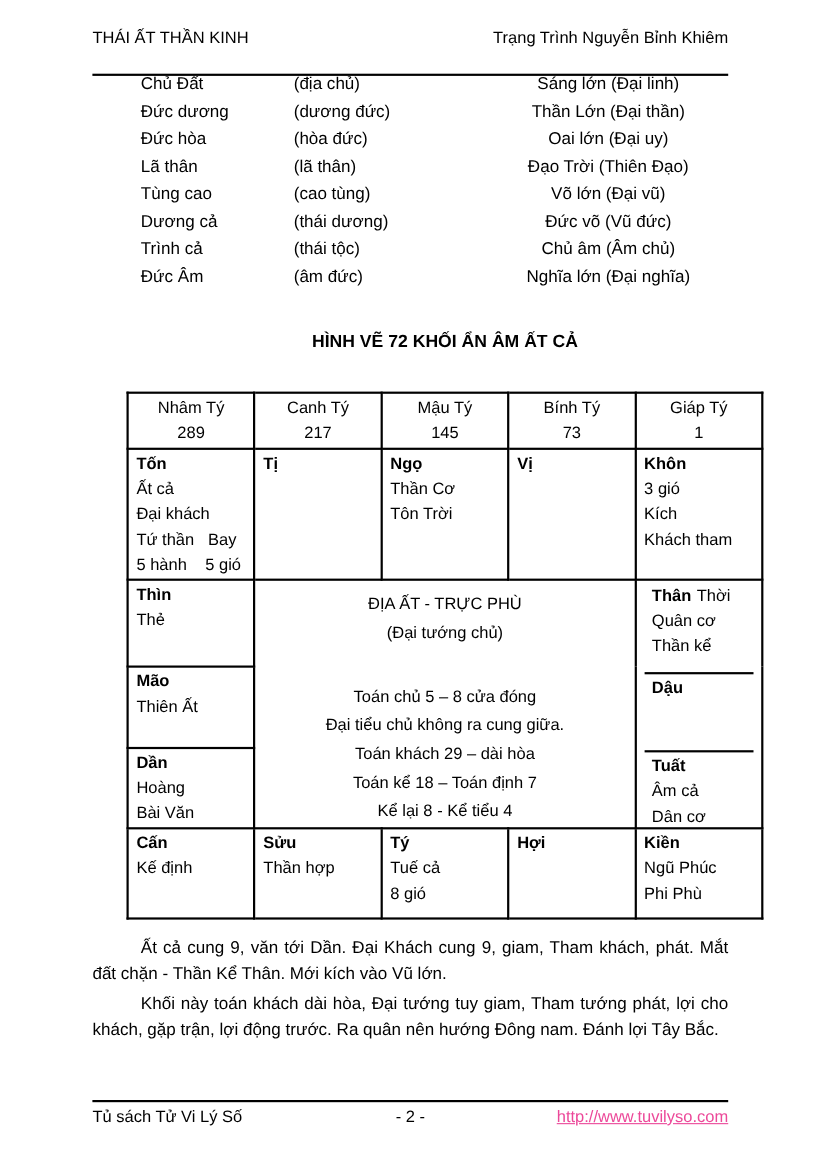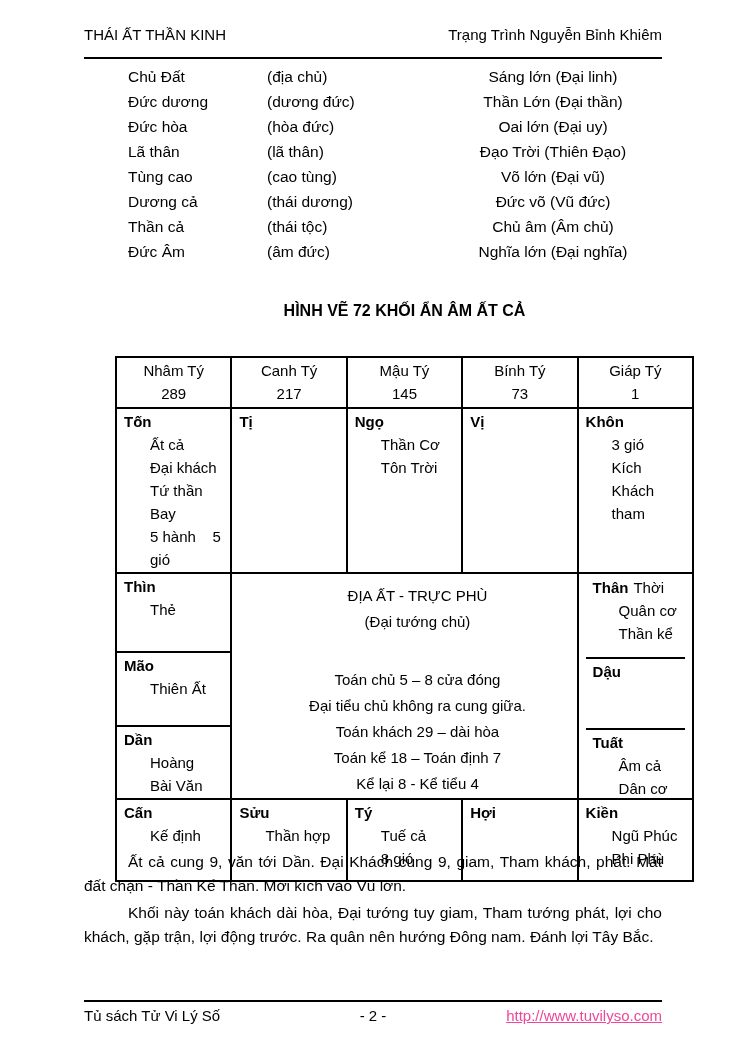--- a/index.html
+++ b/index.html
@@ -12,21 +12,21 @@
     color: #000000;
     font-family: "Liberation Sans", sans-serif;
     font-size: 15.5px;
     overflow: hidden;
   }
 
   
   .header {
     position: absolute; left: 84px; top: 26px; width: 578px;
     display: flex; justify-content: space-between;
-    padding-bottom: 14px; border-bottom: 2px solid #000;
+    padding-bottom: 24px; border-bottom: 2px solid #000;
     font-size: 15px; line-height: 17px;
   }
 
   
   .glossary { position: absolute; left: 128px; top: 64px; width: 535px; }
   .grow { display: flex; height: 25px; line-height: 25px; }
   .gc1 { width: 139px; }
   .gc2 { width: 176px; }
   .gc3 { flex: 1; text-align: center; }
 
@@ -49,21 +49,21 @@
   }
   tr.rh { height: 51px; }
   tr.r2 { height: 118px; }
   tr.r3 { height: 79px; }
   tr.r4 { height: 74px; }
   tr.r5 { height: 71px; }
   tr.r6 { height: 82px; }
   td.hd { text-align: center; line-height: 25px; padding: 0; border-radius: 10px; }
   .ct { font-weight: bold; }
   .ct-suffix { margin-left: 5px; }
-  .tline { white-space: pre-wrap; margin-left: 26px; }
+  .tline { white-space: pre-wrap; }
 
   td.center-cell { text-align: center; padding: 0; }
   .center-title { padding-top: 8px; line-height: 26px; }
   .center-body { margin-top: 32px; line-height: 26px; }
 
   td.rcol { padding: 0; }
   .rsec { padding: 1px 7px; }
   .rsec1 { height: 84px; border-bottom: 2px solid #000; }
   .rsec2 { height: 71px; border-bottom: 2px solid #000; }
   .rsec3 { height: 65px; }
@@ -123,21 +123,21 @@
       <span class="gc1">Tùng cao</span>
       <span class="gc2">(cao tùng)</span>
       <span class="gc3">Võ lớn (Đại vũ)</span>
     </div>
     <div class="grow">
       <span class="gc1">Dương cả</span>
       <span class="gc2">(thái dương)</span>
       <span class="gc3">Đức võ (Vũ đức)</span>
     </div>
     <div class="grow">
-      <span class="gc1">Thần cả</span>
+      <span class="gc1">Trình cả</span>
       <span class="gc2">(thái tộc)</span>
       <span class="gc3">Chủ âm (Âm chủ)</span>
     </div>
     <div class="grow">
       <span class="gc1">Đức Âm</span>
       <span class="gc2">(âm đức)</span>
       <span class="gc3">Nghĩa lớn (Đại nghĩa)</span>
     </div>
   </div>
 

